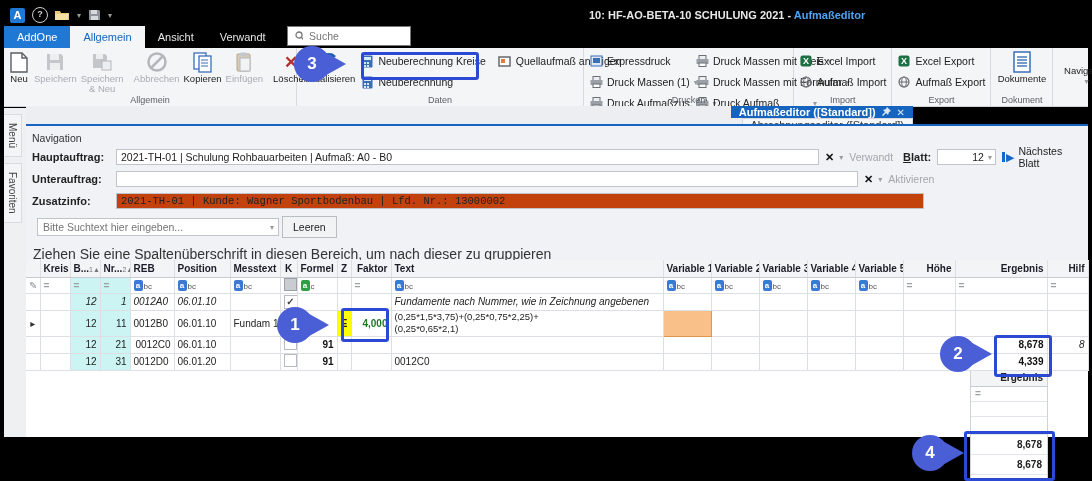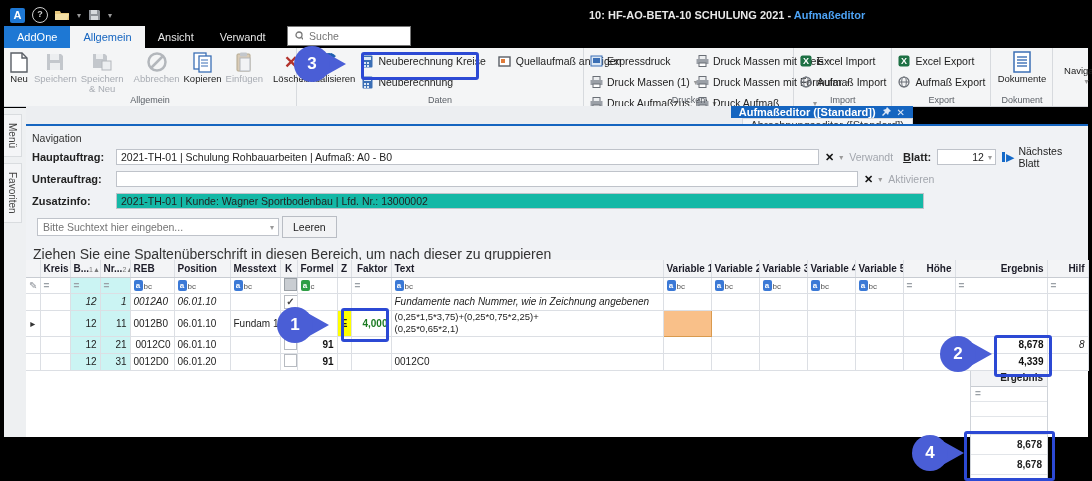--- a/index.html
+++ b/index.html
@@ -453,21 +453,21 @@
     <div class="frow" style="top:44px;width:920px">
       <span class="flabel">Unterauftrag:</span>
       <input class="finput" style="width: 742px;">
       <span class="xmark" style="margin-left:6px">✕</span>
       <span class="caret" style="margin-left:5px">▾</span>
       <span class="gray-ap" style="margin-left:6px">Aktivieren</span>
     </div>
 
     <div class="frow" style="top:66px;width:920px">
       <span class="flabel">Zusatzinfo:</span>
-      <input class="finput" style="width: 808px; background: #14b8a6;" value="2021-TH-01 | Kunde: Wagner Sportbodenbau | Lfd. Nr.: 13000002">
+      <input class="finput" style="width: 808px; background: #c2410c; font-family: Liberation Mono, monospace;" value="2021-TH-01 | Kunde: Wagner Sportbodenbau | Lfd. Nr.: 13000002">
     </div>
 
     <div class="searchrow">
       <div class="searchbox">
         <input placeholder="Bitte Suchtext hier eingeben..." style="">
         <span class="caret" style="padding:0 4px">▾</span>
       </div>
       <div class="leeren">Leeren</div>
     </div>
 

